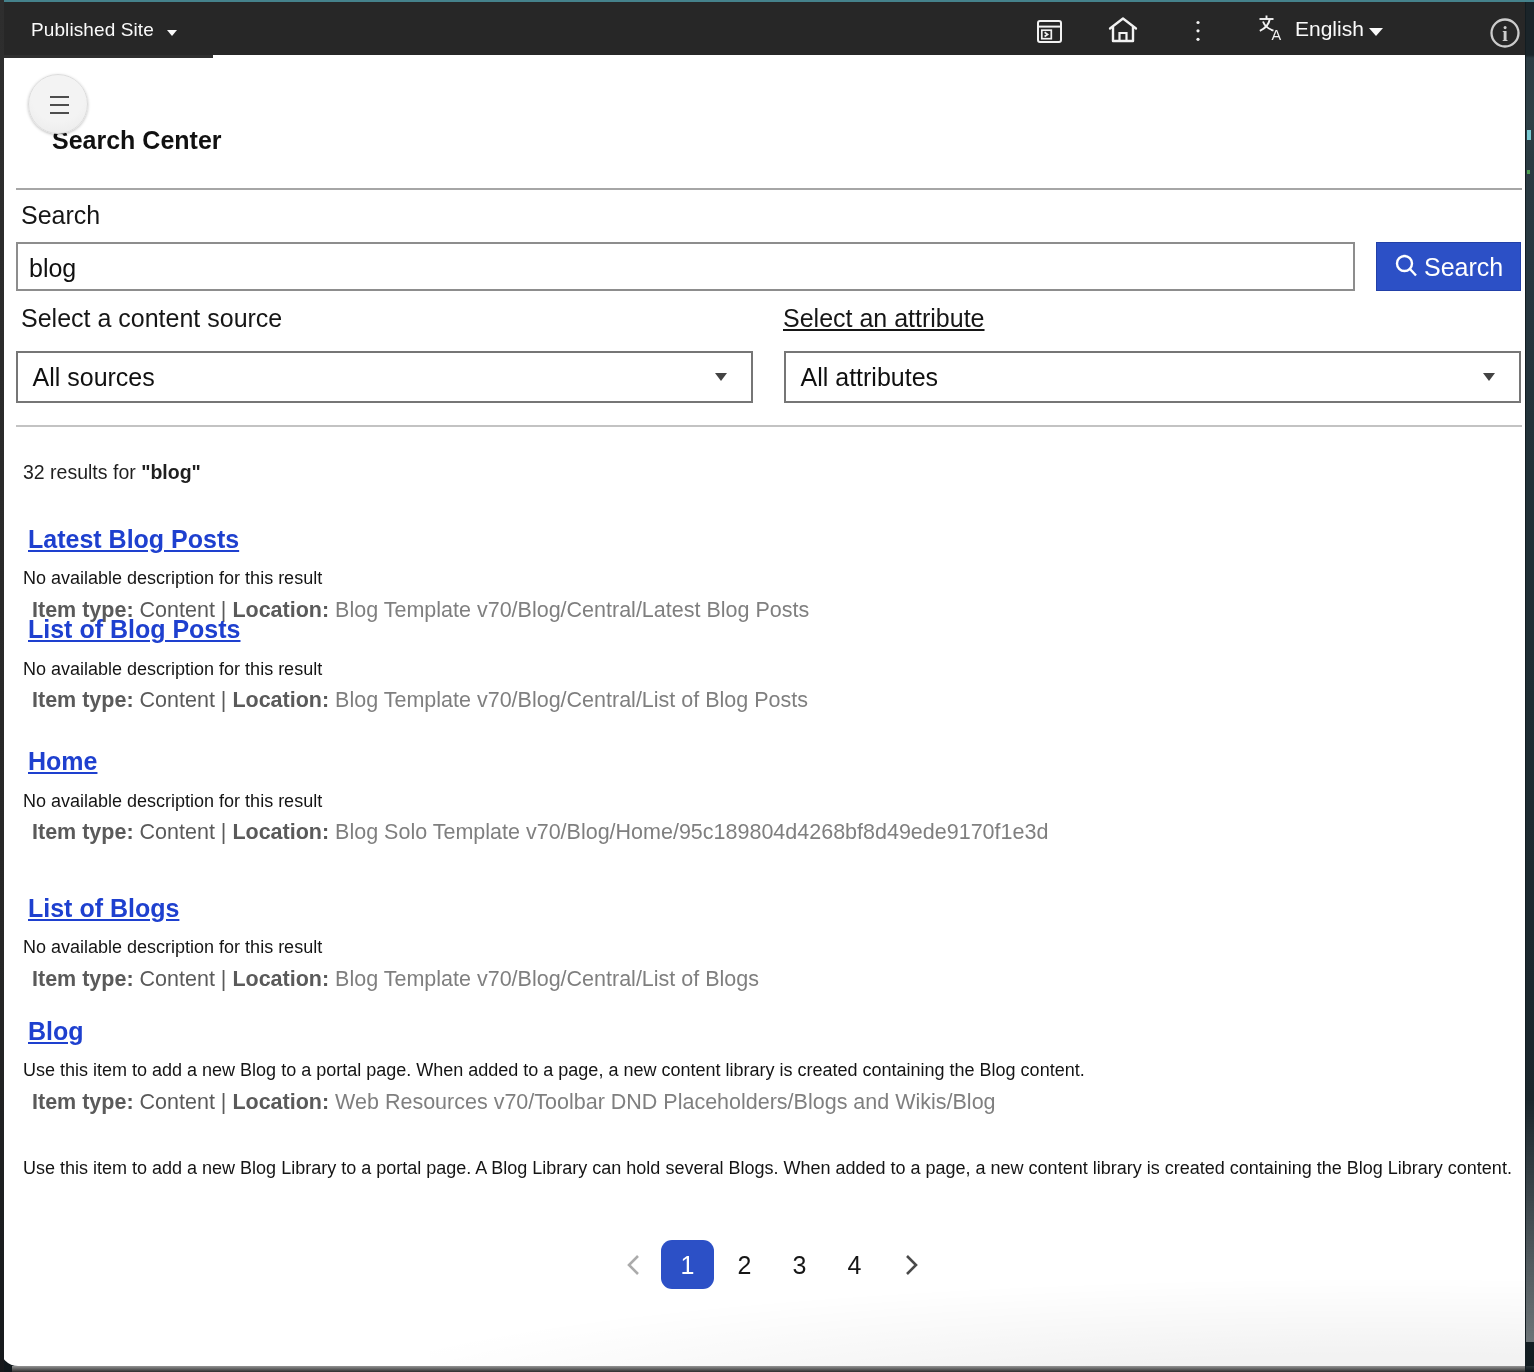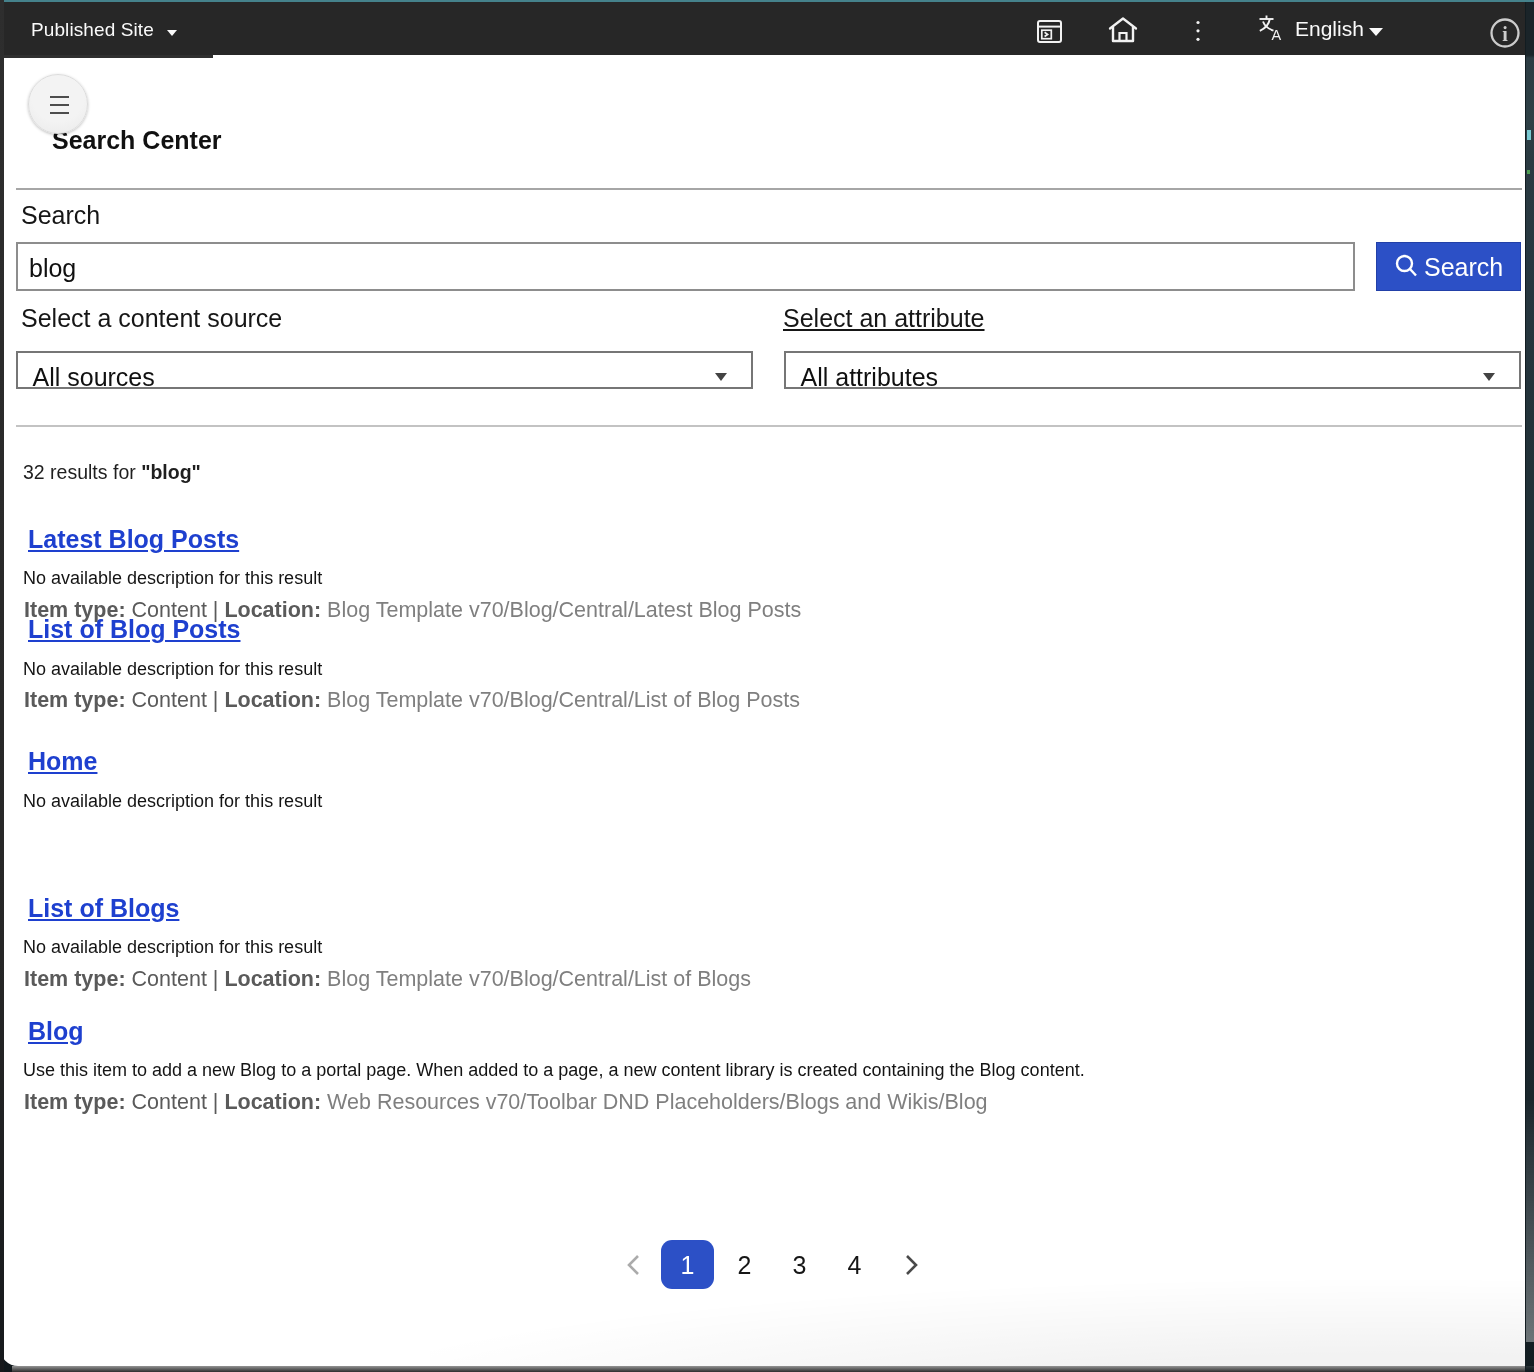--- a/index.html
+++ b/index.html
@@ -43,33 +43,33 @@
   
   #title { left:52px; top:126px; font-size:25px; font-weight:bold; color:#111; }
   #rule1 { left:16px; top:188px; width:1506px; height:2px; background:#a6a6a6; }
   #lblsearch { left:21px; top:201px; font-size:25px; color:#161616; }
   #input { left:16px; top:242px; width:1339px; height:49px; border:2px solid #8d8d8d; background:#fff; }
   #inputtext { left:29px; top:254px; font-size:25px; color:#101010; }
   #btn { left:1376px; top:242px; width:145px; height:49px; background:#2c50c6; border:1px solid #2240a8; }
   #btntext { left:1424px; top:253px; font-size:25px; color:#fff; }
   #lblsrc { left:21px; top:304px; font-size:25px; color:#161616; }
   #lblattr { left:783px; top:304px; font-size:25px; color:#161616;text-decoration:underline; }
-  .selbox { top:351px; height:38px; border:2px solid #767676; background:#fff; }
+  .selbox { top:351px; height:52px; border:2px solid #767676; background:#fff; }
   #sel1 { left:16px; width:737px; }
   #sel2 { left:784px; width:737px; }
   .selbox .txt { position:absolute; left:14.5px; top:10px; font-size:25px; color:#101010; }
   .selbox .car { position:absolute; right:24px; top:20px; width:0; height:0; border-left:6.5px solid transparent; border-right:6.5px solid transparent; border-top:8px solid #434343; }
   #rule2 { left:16px; top:425px; width:1506px; height:2px; background:#c3c3c3; }
 
   
   #count { left:23px; top:460.5px; font-size:19.5px; color:#1f1f1f; }
   .res { left:23px; width:1495px; }
   .res a { display:block; margin-left:5px; font-size:25px; font-weight:bold; color:#1e40cf; text-decoration:underline; text-decoration-thickness:2px; text-underline-offset:2px; line-height:25px; }
   .res .d { font-size:18px; color:#141414; line-height:24.7px; margin-top:14.5px; }
-  .res .i { margin-left:1px; font-size:21.5px; color:#7f7f7f; line-height:21.5px; margin-top:9px; }
+  .res .i { margin-left:9px; font-size:21.5px; color:#7f7f7f; line-height:21.5px; margin-top:9px; }
   .res .i b { color:#5a5a5a; }
   .res .i span.c { color:#5a5a5a; }
 
   
   #pager { left:0; top:1240px; width:1534px; height:50px; }
 </style>
 </head>
 <body>
 <div class="abs" id="bottomshade"></div>
 <div class="abs" id="leftstrip"></div>
@@ -167,35 +167,37 @@
 
 <div class="abs res" style="top:617px">
   <a>List of Blog Posts</a>
   <div class="d">No available description for this result</div>
   <div class="i"><b>Item type:</b> <span class="c">Content | </span><b>Location:</b> Blog Template v70/Blog/Central/List of Blog Posts</div>
 </div>
 
 <div class="abs res" style="top:749px">
   <a>Home</a>
   <div class="d">No available description for this result</div>
+  <div class="i"><b>Item type:</b> <span class="c">Content | </span><b>Location:</b> Blog Solo Template v70/Blog/Home/95c189804d4268bf8d49ede9170f1e3d</div>
 </div>
 
 <div class="abs res" style="top:895.5px">
   <a>List of Blogs</a>
   <div class="d">No available description for this result</div>
   <div class="i"><b>Item type:</b> <span class="c">Content | </span><b>Location:</b> Blog Template v70/Blog/Central/List of Blogs</div>
 </div>
 
 <div class="abs res" style="top:1018.5px">
   <a>Blog</a>
   <div class="d">Use this item to add a new Blog to a portal page. When added to a page, a new content library is created containing the Blog content.</div>
   <div class="i"><b>Item type:</b> <span class="c">Content | </span><b>Location:</b> Web Resources v70/Toolbar DND Placeholders/Blogs and Wikis/Blog</div>
 </div>
 
 <div class="abs res" style="top:1141.5px">
+  <div class="d">Use this item to add a new Blog Library to a portal page. A Blog Library can hold several Blogs. When added to a page, a new content library is created containing the Blog Library content.</div>
 </div>
 
 <div class="abs" id="pager">
   <svg class="abs" style="left:624px; top:8px;" width="20" height="34" viewBox="0 0 20 34">
     <path d="M 14 8 L 5 17 L 14 26" fill="none" stroke="#ababab" stroke-width="2.6"></path>
   </svg>
   <div class="abs" style="left:661px; top:0px; width:53px; height:49px; background:#2c50c6; border-radius:11px;"></div>
   <div class="abs" style="left:661px; top:11px; width:53px; text-align:center; font-size:25px; color:#fff;">1</div>
   <div class="abs" style="left:717px; top:11px; width:55px; text-align:center; font-size:25px; color:#161616;">2</div>
   <div class="abs" style="left:772px; top:11px; width:55px; text-align:center; font-size:25px; color:#161616;">3</div>

